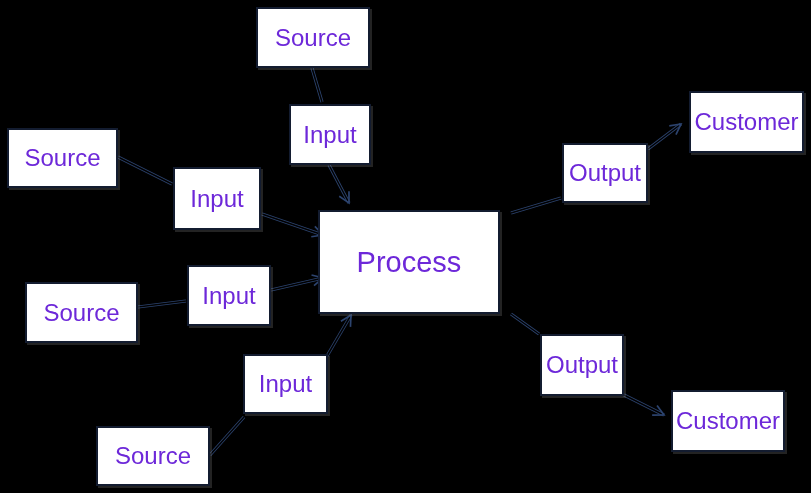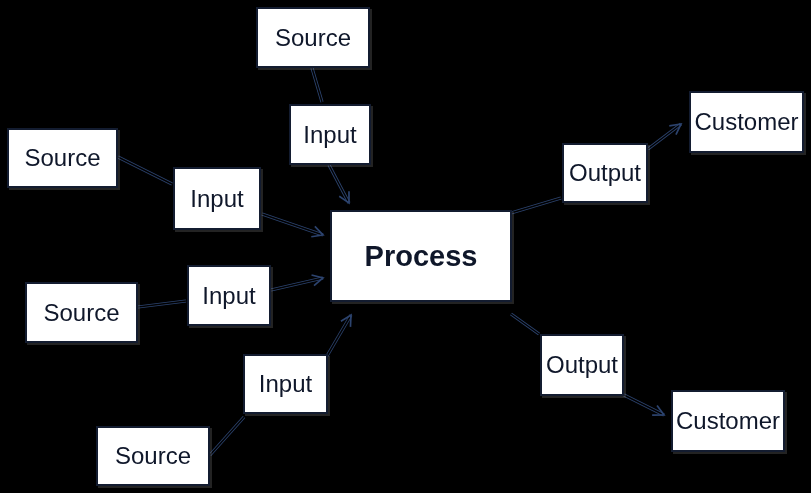--- a/index.html
+++ b/index.html
@@ -36,21 +36,21 @@
     position: absolute;
     box-sizing: border-box;
     background: #ffffff;
     border: 2px solid #131c30;
     box-shadow: 2px 2px 0 rgba(125,125,125,0.28);
     display: flex;
     align-items: center;
     justify-content: center;
   }
   .node .nlabel {
-    color: #0f172a;
+    color: #6d28d9;
     font-size: 24px;
     line-height: 1;
     white-space: nowrap;
   }
   .node.process .nlabel {
     font-size: 29px;
   }
 </style>
 </head>
 <body>
@@ -139,21 +139,21 @@
   </div>
 
   <div class="node" style="left:243px; top:354px; width:85px; height:60px;">
     <span class="nlabel">Input</span>
   </div>
 
   <div class="node" style="left:96px; top:426px; width:114px; height:60px;">
     <span class="nlabel">Source</span>
   </div>
 
-  <div class="node process" style="left:330px; top:210px; width:182px; height:92px;font-weight:bold;">
+  <div class="node process" style="left:318px; top:210px; width:182px; height:104px;">
     <span class="nlabel">Process</span>
   </div>
 
   <div class="node" style="left:562px; top:143px; width:86px; height:60px;">
     <span class="nlabel">Output</span>
   </div>
 
   <div class="node" style="left:689px; top:91px; width:115px; height:62px;">
     <span class="nlabel">Customer</span>
   </div>

